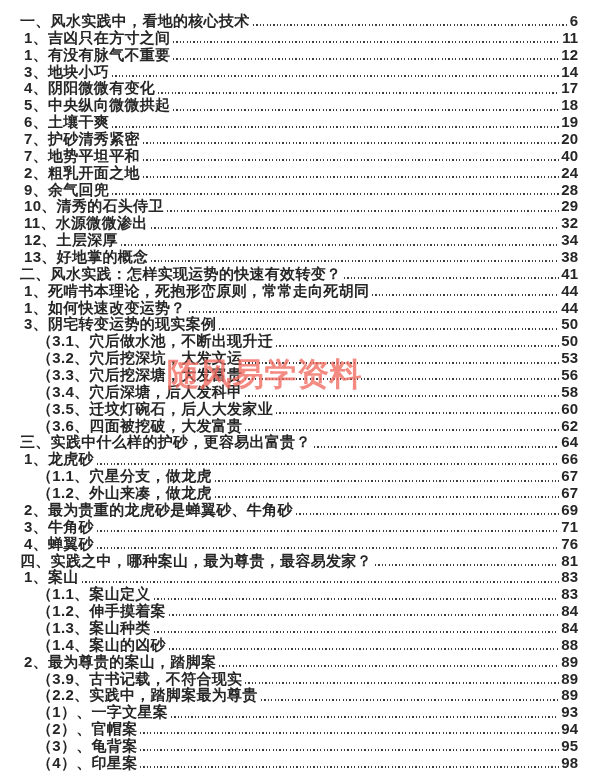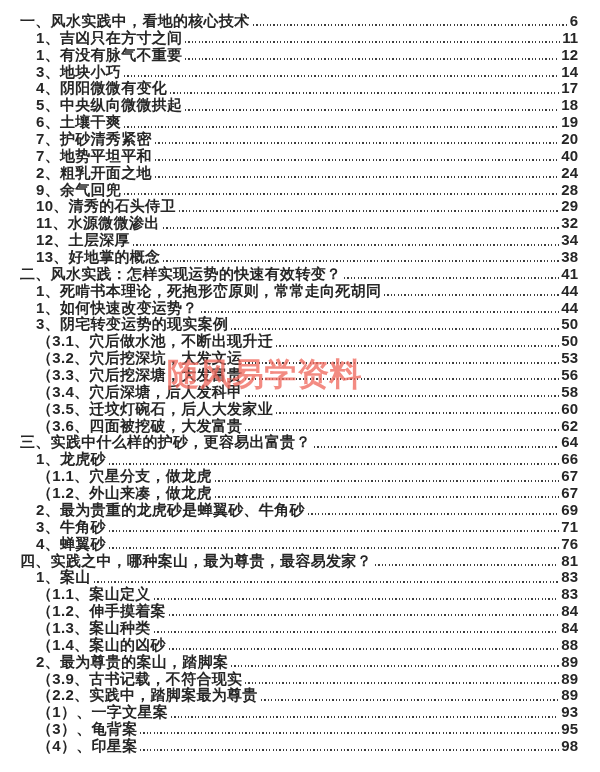--- a/index.html
+++ b/index.html
@@ -27,21 +27,21 @@
   }
   .row {
     display: flex;
     align-items: baseline;
     height: 16.86px;
     line-height: 16.86px;
     padding-right: 22px;
     white-space: nowrap;
   }
   .row.lvl1 { padding-left: 20px; }
-  .row.lvl2 { padding-left: 36px; }
+  .row.lvl2 { padding-left: 24px; }
   .row.lvl3 { padding-left: 37px; text-align: center; }
   .lbl {
     flex: 0 0 auto;
     letter-spacing: 0.3px;
   }
   .dots {
     flex: 1 1 auto;
     align-self: flex-end;
     height: 2px;
     margin: 0 2px 3.5px 3px;
@@ -273,20 +273,25 @@
         <span class="lbl">（2.2、实践中，踏脚案最为尊贵</span>
         <span class="dots"></span>
         <span class="pg">89</span>
       </div>
       <div class="row lvl3">
         <span class="lbl">（1）、一字文星案</span>
         <span class="dots"></span>
         <span class="pg">93</span>
       </div>
       <div class="row lvl3">
+        <span class="lbl">（2）、官帽案</span>
+        <span class="dots"></span>
+        <span class="pg">94</span>
+      </div>
+      <div class="row lvl3">
         <span class="lbl">（3）、龟背案</span>
         <span class="dots"></span>
         <span class="pg">95</span>
       </div>
       <div class="row lvl3">
         <span class="lbl">（4）、印星案</span>
         <span class="dots"></span>
         <span class="pg">98</span>
       </div>
     </div>

